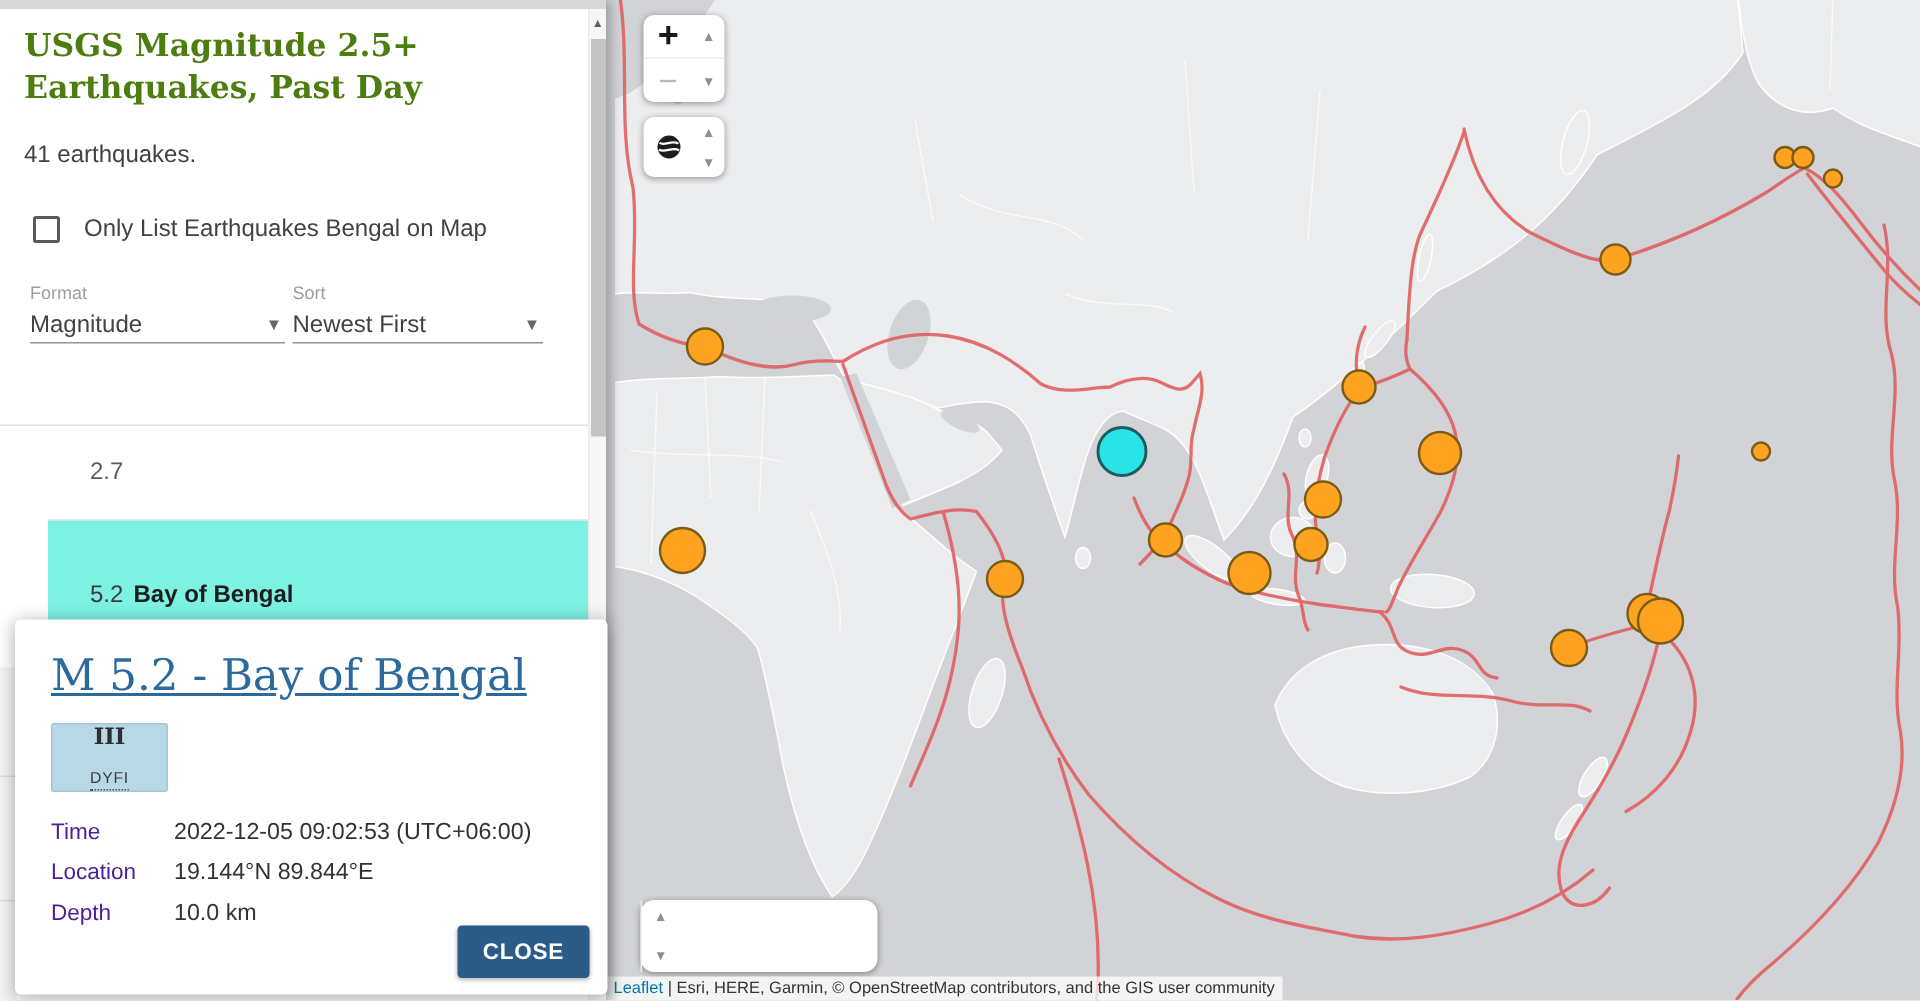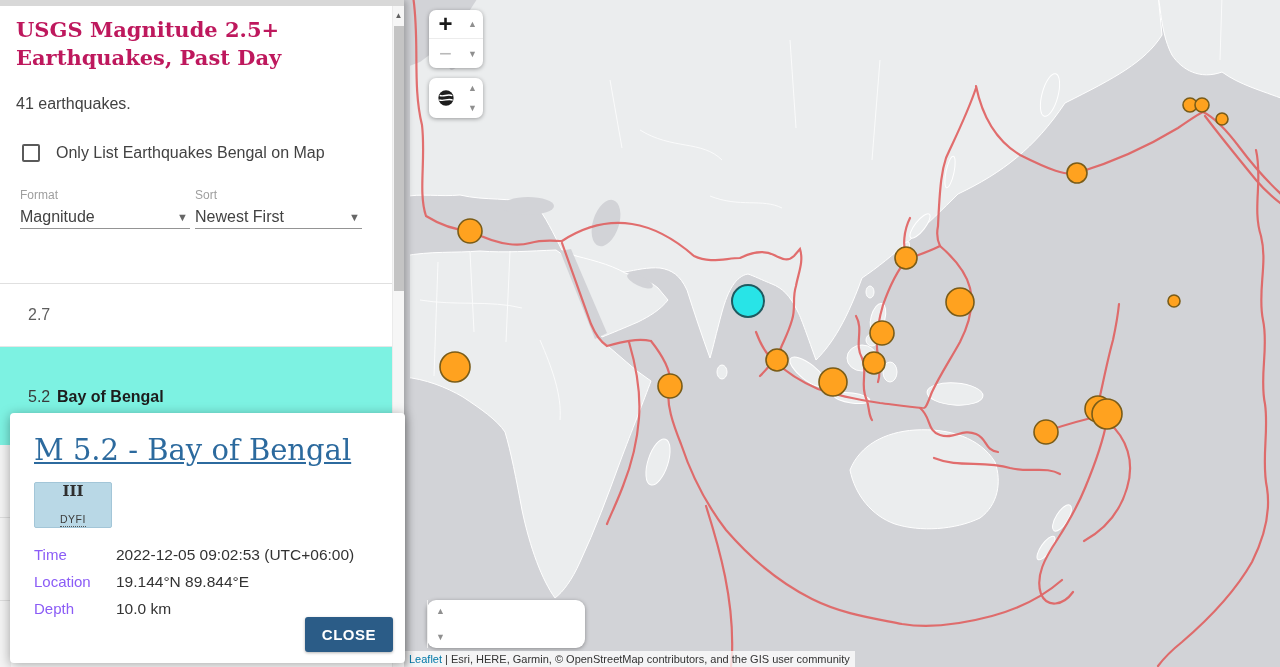--- a/index.html
+++ b/index.html
@@ -45,38 +45,38 @@
   .attribution { position:absolute; left:0; bottom:0; height:16px; line-height:16px;
                  background:rgba(255,255,255,.75); font-size:11px; color:#333;
                  padding:0 5px; white-space:nowrap;text-align:center; }
   .attribution .lf { color:#0078A8; text-decoration:none; }
 
   
   .sidebar { position:absolute; left:0; top:0; width:404px; height:667px; background:#fff;
              box-shadow:3px 0 7px rgba(0,0,0,.25); z-index:10; }
   .topstrip { position:absolute; left:0; top:0; right:0; height:6px; background:#d8d8d8; z-index:6;}
   .panel-title { font-family:"DejaVu Serif","Liberation Serif",serif; font-weight:bold;
-                 font-size:21px; line-height:1.35; color:#be185d; margin:16px 20px 0 16px;
+                 font-size:21px; line-height:1.35; color:#4d7c0f; margin:16px 20px 0 16px;
                  max-width:320px; }
   .count { font-size:16px; color:#424242; margin:22px 16px 0 16px; }
   .cb-row { display:flex; margin:26px 16px 0 22px; align-items:flex-start; }
   .checkbox { width:18px; height:18px; border:2px solid #5a5a5a; border-radius:2px;
               margin:5px 16px 0 0; flex-shrink:0; cursor:pointer; background:#fff;}
   .cb-label { font-size:16px; line-height:27px; color:#424242; max-width:300px;}
   .selects { display:flex; margin:22px 16px 0 20px; gap:5px; }
   .sel-group { width:170px; }
   .sel-group.sort { width:167px; }
   .sel-label { font-size:12px; color:#9e9e9e; }
   .select { display:flex; justify-content:space-between; align-items:center;
             border-bottom:1px solid #949494; padding:6px 2px 2px 0; cursor:pointer;}
   .select .val { font-size:16px; color:#424242; }
   .select .caret { font-size:11px; color:#666; }
 
   .list { position:absolute; left:0; top:283px; right:12px; border-top:1px solid #e0e0e0; }
-  .item { display:flex; align-items:center; border-bottom:1px solid #e6e6e6; cursor:pointer;}
+  .item { display:flex; align-items:center; border-bottom:1px solid #e6e6e6; cursor:pointer;margin-left:32px;}
   .item .mag { width:57px; padding-left:28px; flex-shrink:0; font-size:16px; color:#5d5d5d; }
   .item .main { flex:1; padding-right:24px; }
   .item .title { font-size:16px; color:#424242; }
   .item .meta { display:flex; justify-content:space-between; font-size:13px;
                 color:#7a7a7a; margin-top:4px; }
   .item.first { height:63px; }
   .item.selected { height:99px; background:var(--highlight); border-bottom:none; }
   .item.selected .title { font-weight:bold; color:#1d1d1d; }
   .item.selected .mag { color:#3a3a3a; }
   .ghost { position:absolute; left:0; top:445px; width:11px; bottom:0; background:#f4f4f4; }
@@ -97,21 +97,21 @@
                 display:inline-block; }
   .dyfi-badge { width:78px; height:46px; background:var(--badge_bg);
                 border:1px solid #a3c6d8; border-radius:2px; margin-top:15px;
                 display:flex; flex-direction:column; align-items:center;
                 justify-content:space-between; cursor:pointer; }
   .dyfi-badge .roman { font-family:"DejaVu Serif","Liberation Serif",serif;
                        font-weight:bold; font-size:15px; color:#2e2e2e; line-height:17px;}
   .dyfi-badge .dyfi { font-size:10.5px; color:#3c3c3c; letter-spacing:.5px;
                       border-bottom:1px dotted #555; line-height:13px;}
   .detail-rows { display:grid; grid-template-columns:82px 1fr; row-gap:9px; margin-top:18px; }
-  .detail-rows .lab { font-size:15px; color:#8b5cf6; }
+  .detail-rows .lab { font-size:15px; color:#4c1d95; }
   .detail-rows .val { font-size:15.5px; color:#333; }
   .close-btn { position:absolute; right:12px; bottom:11px; background:var(--button);
                color:#fff; border:none; border-radius:3px; font-size:15px; font-weight:bold;
                letter-spacing:.5px; padding:9px 17px; cursor:pointer;
                box-shadow:0 1px 3px rgba(0,0,0,.3);
                font-family:"Liberation Sans","DejaVu Sans",sans-serif; }
 </style>
 </head>
 <body>
 

